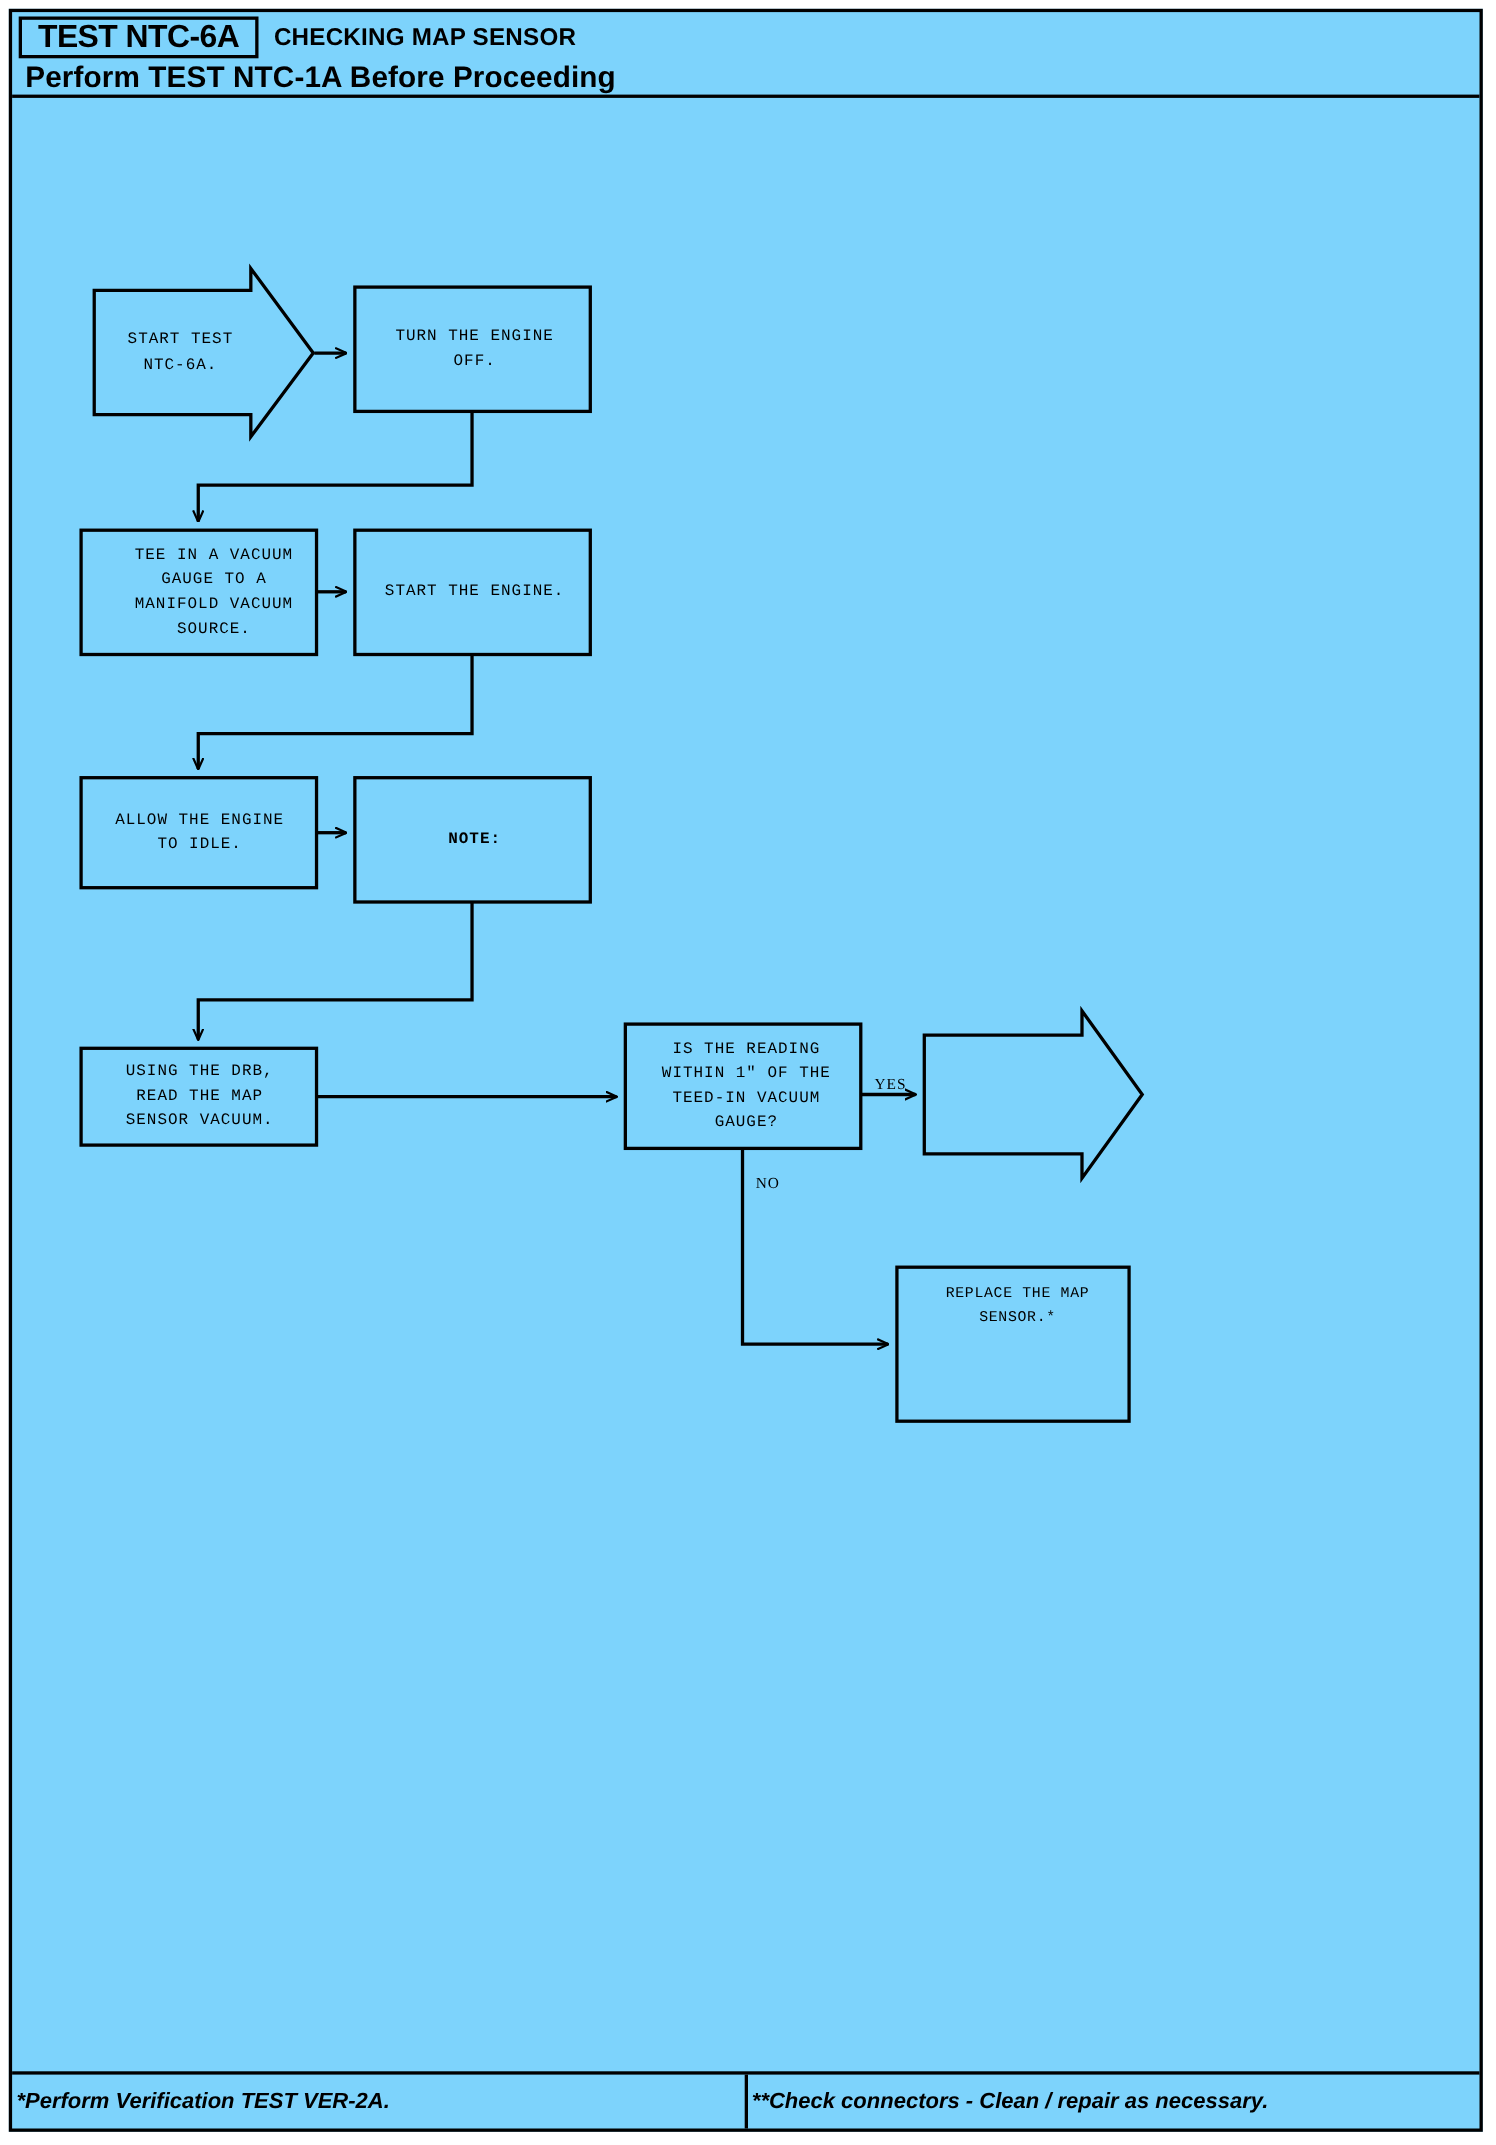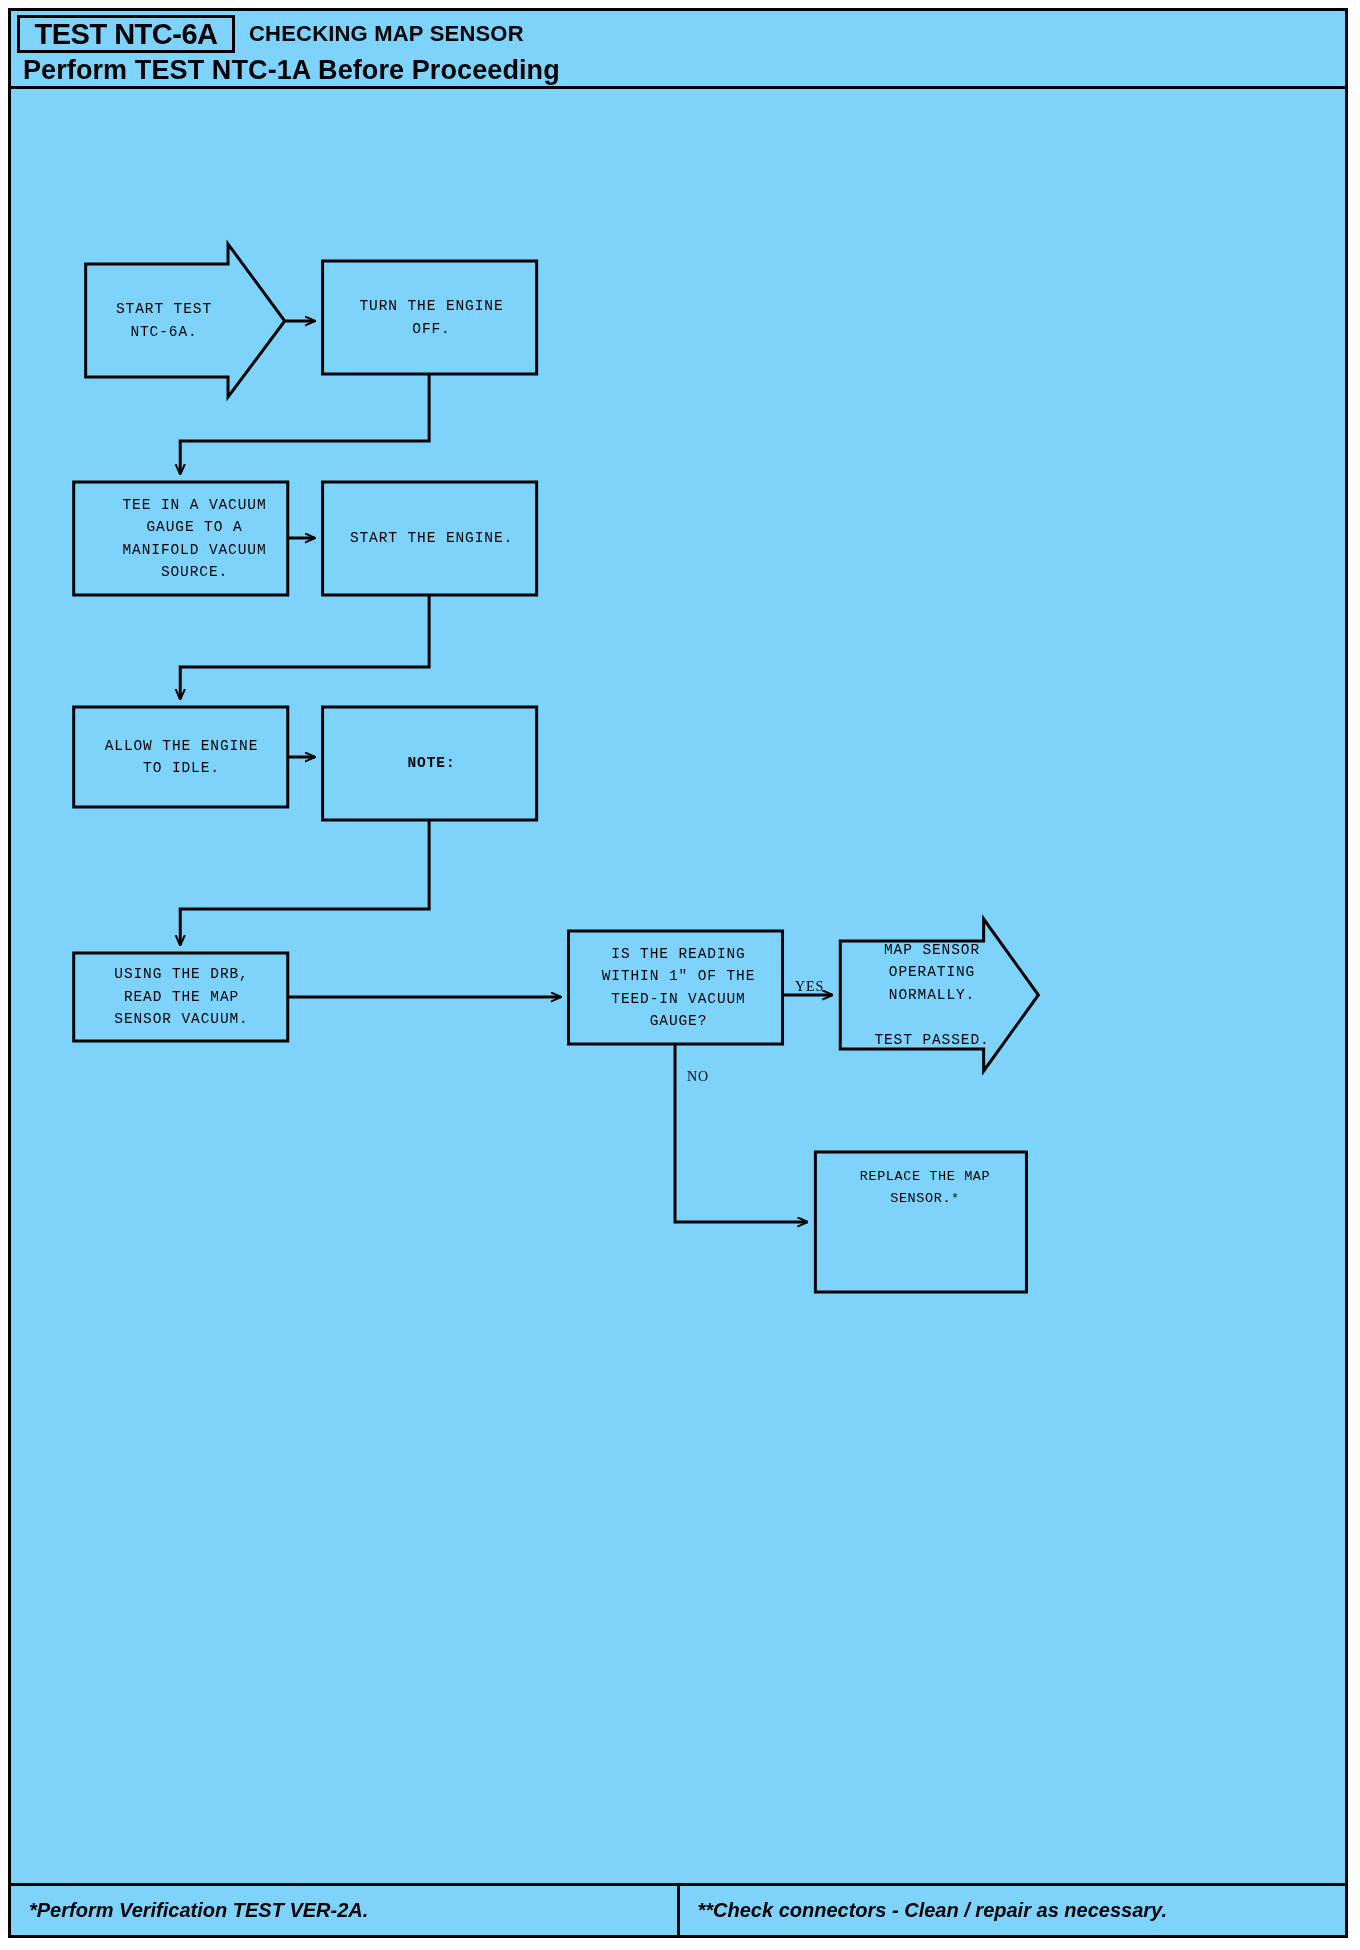--- a/index.html
+++ b/index.html
@@ -37,21 +37,21 @@
     font-size:27px;font-weight:bold;letter-spacing:0.1px;
   }
   
   #footer{
     position:absolute;left:0;bottom:0;width:100%;height:52px;
     border-top:3px solid #000;box-sizing:border-box;display:flex;
   }
   .footer-cell{
     flex:1;display:flex;align-items:center;
     font-size:20px;font-weight:bold;font-style:italic;
-    padding-left:18px;box-sizing:border-box;
+    padding-left:4px;box-sizing:border-box;
   }
   .footer-cell.right{border-left:3px solid #000;}
   
   #canvas{
     position:absolute;left:0;top:78px;width:100%;height:1797px;
   }
   #canvas svg{position:absolute;left:0;top:0;width:100%;height:100%;}
   
   .node-text{
     position:absolute;
@@ -155,25 +155,20 @@
 
     <div class="node-text" style="left:63px;top:864px;width:215px;height:88px;">USING THE DRB,
 READ THE MAP
 SENSOR VACUUM.</div>
 
     <div class="node-text" style="left:560px;top:842px;width:215px;height:113px;">IS THE READING
 WITHIN 1" OF THE
 TEED-IN VACUUM
 GAUGE?</div>
 
-    <div class="node-text" style="left:846px;top:852px;width:150px;height:108px;">MAP SENSOR
-OPERATING
-NORMALLY.
-
-TEST PASSED.</div>
 
     <div class="node-text small" style="left:808px;top:1029px;width:212px;height:140px;font-size:13.5px;">REPLACE THE MAP
 SENSOR.*</div>
 
     <div class="edge-label" style="left:784px;top:890px;">YES</div>
     <div class="edge-label" style="left:676px;top:980px;">NO</div>
 
   </div>
 
   <div id="footer">

